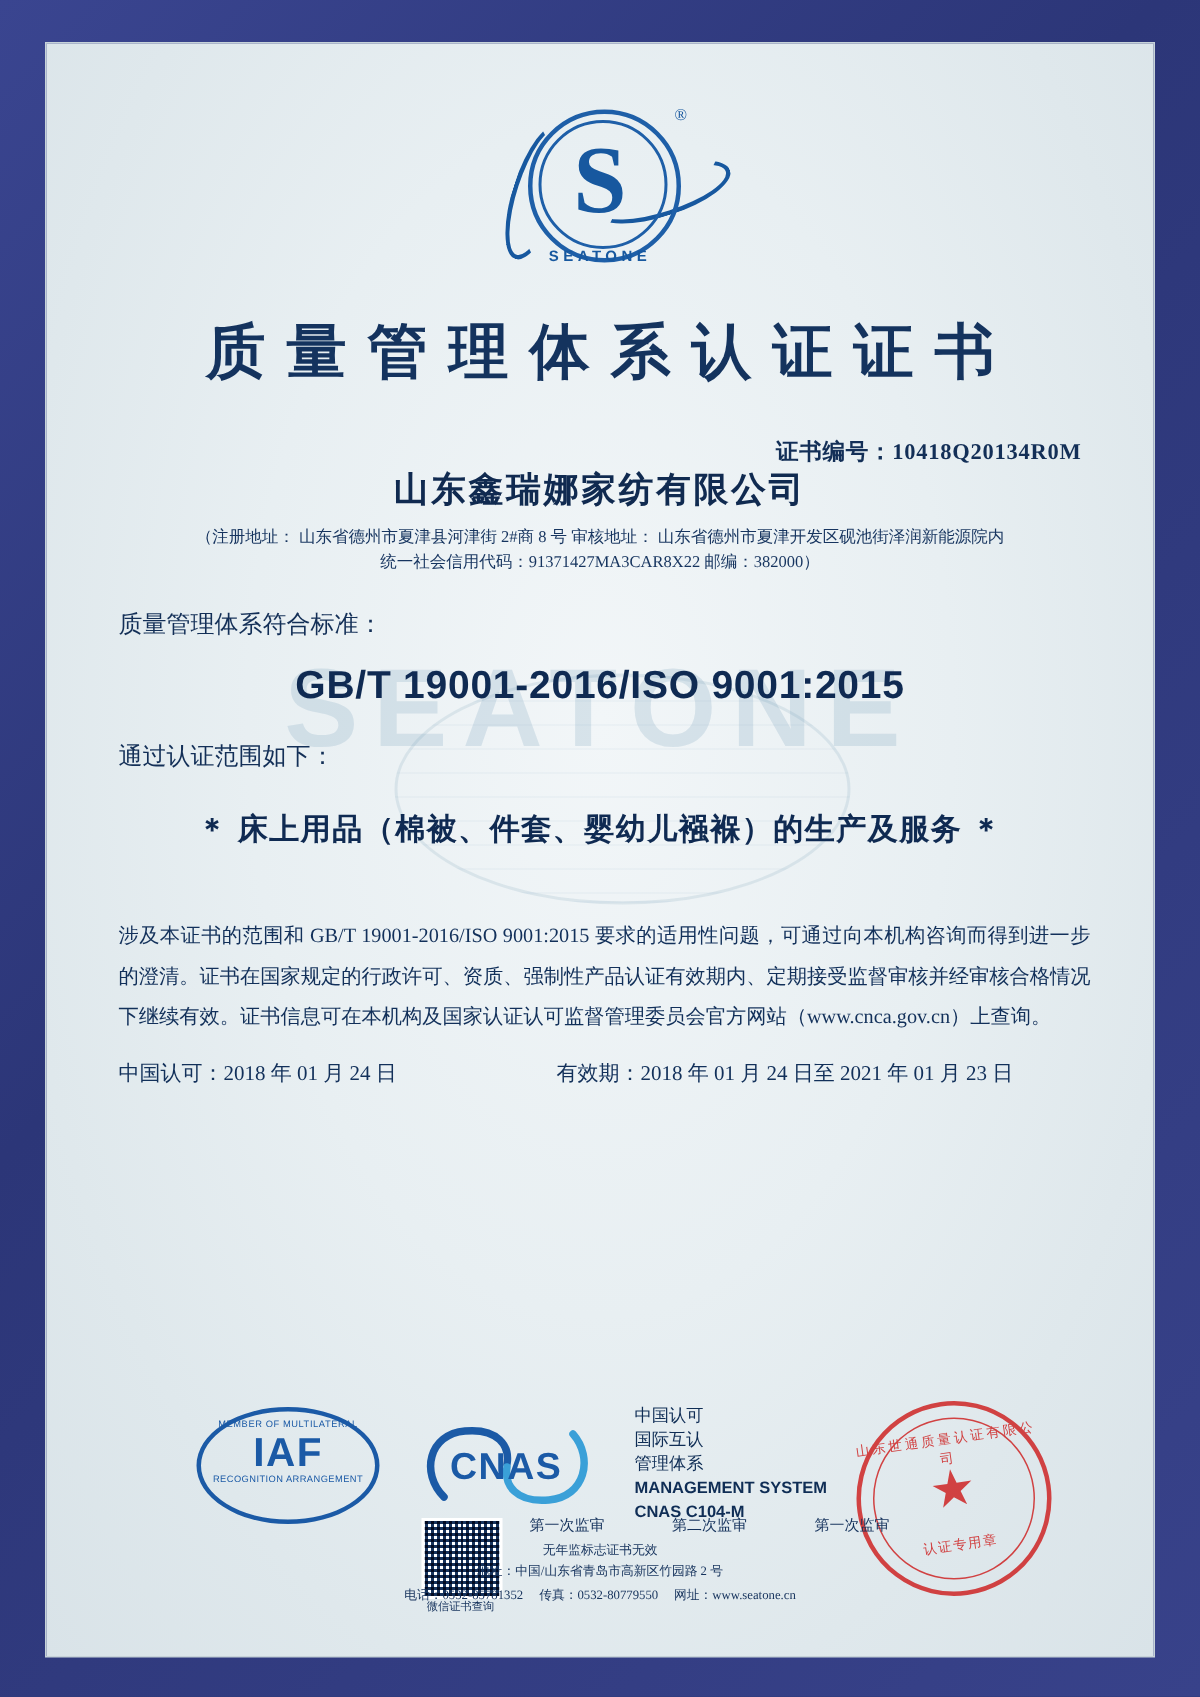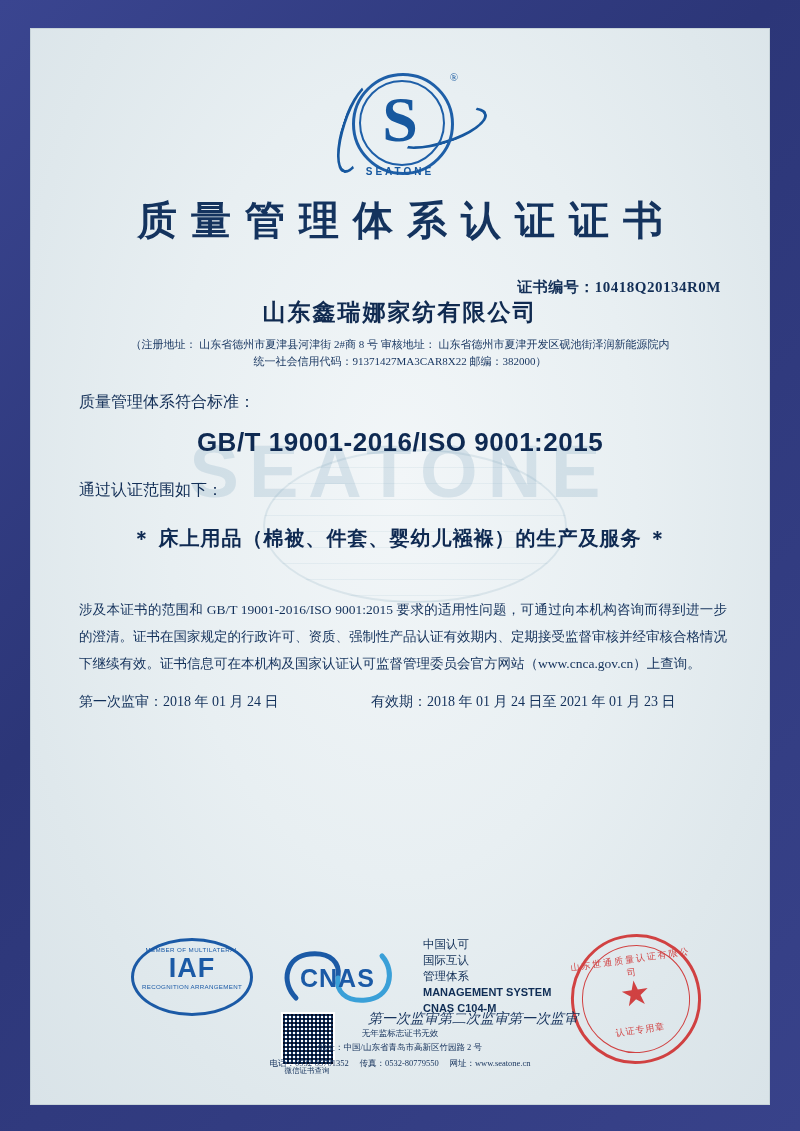--- a/index.html
+++ b/index.html
@@ -130,20 +130,21 @@
   .logo .wheat-l { left: 2px; transform: rotate(18deg); }
   .logo .wheat-r { right: 2px; transform: rotate(-108deg); }
 
   
   .doc-title {
     text-align: center;
     font-size: 40px;
     font-weight: bold;
     letter-spacing: 14px;
     color: #14335e;
+    margin-top: 14px;
     text-indent: 14px;
     font-family: "Liberation Serif", serif;
   }
 
   .cert-number {
     text-align: right;
     font-size: 15px;
     font-weight: bold;
     color: #132f57;
     margin-top: 30px;
@@ -380,25 +381,24 @@
     font-size: 7.5px;
     color: #15325c;
     width: 76px;
     text-align: center;
   }
   .surveil {
     position: absolute;
     left: 280px;
     top: 0;
     width: 240px;
-    font-size: 14px;
+    font-size: 10px;
     color: #15325c;
     display: flex;
-    justify-content: center;
-    font-style: italic;
+    justify-content: space-between;
   }
   .footer-lines {
     position: absolute;
     left: 0;
     right: 0;
     top: 16px;
     text-align: center;
     font-size: 8.5px;
     color: #15325c;
     line-height: 14px;
@@ -451,21 +451,21 @@
       <div class="section-label">质量管理体系符合标准：</div>
       <div class="standard">GB/T 19001-2016/ISO 9001:2015</div>
 
       <div class="section-label">通过认证范围如下：</div>
       <div class="scope">＊ 床上用品（棉被、件套、婴幼儿襁褓）的生产及服务 ＊</div>
 
       <div class="legal">涉及本证书的范围和 GB/T 19001-2016/ISO 9001:2015 要求的适用性问题，可通过向本机构咨询而得到进一步的澄清。证书在国家规定的行政许可、资质、强制性产品认证有效期内、定期接受监督审核并经审核合格情况下继续有效。证书信息可在本机构及国家认证认可监督管理委员会官方网站（www.cnca.gov.cn）上查询。</div>
 
       <div class="dates">
         <div class="issue">
-          <span>第一次监审：</span><span>2018 年 01 月 24 日</span>
+          <span>中国认可：</span><span>2018 年 01 月 24 日</span>
         </div>
         <div class="valid">
           <span>有效期：</span><span>2018 年 01 月 24 日至 2021 年 01 月 23 日</span>
         </div>
       </div>
 
 
     </div>
 
     <div class="marks">

